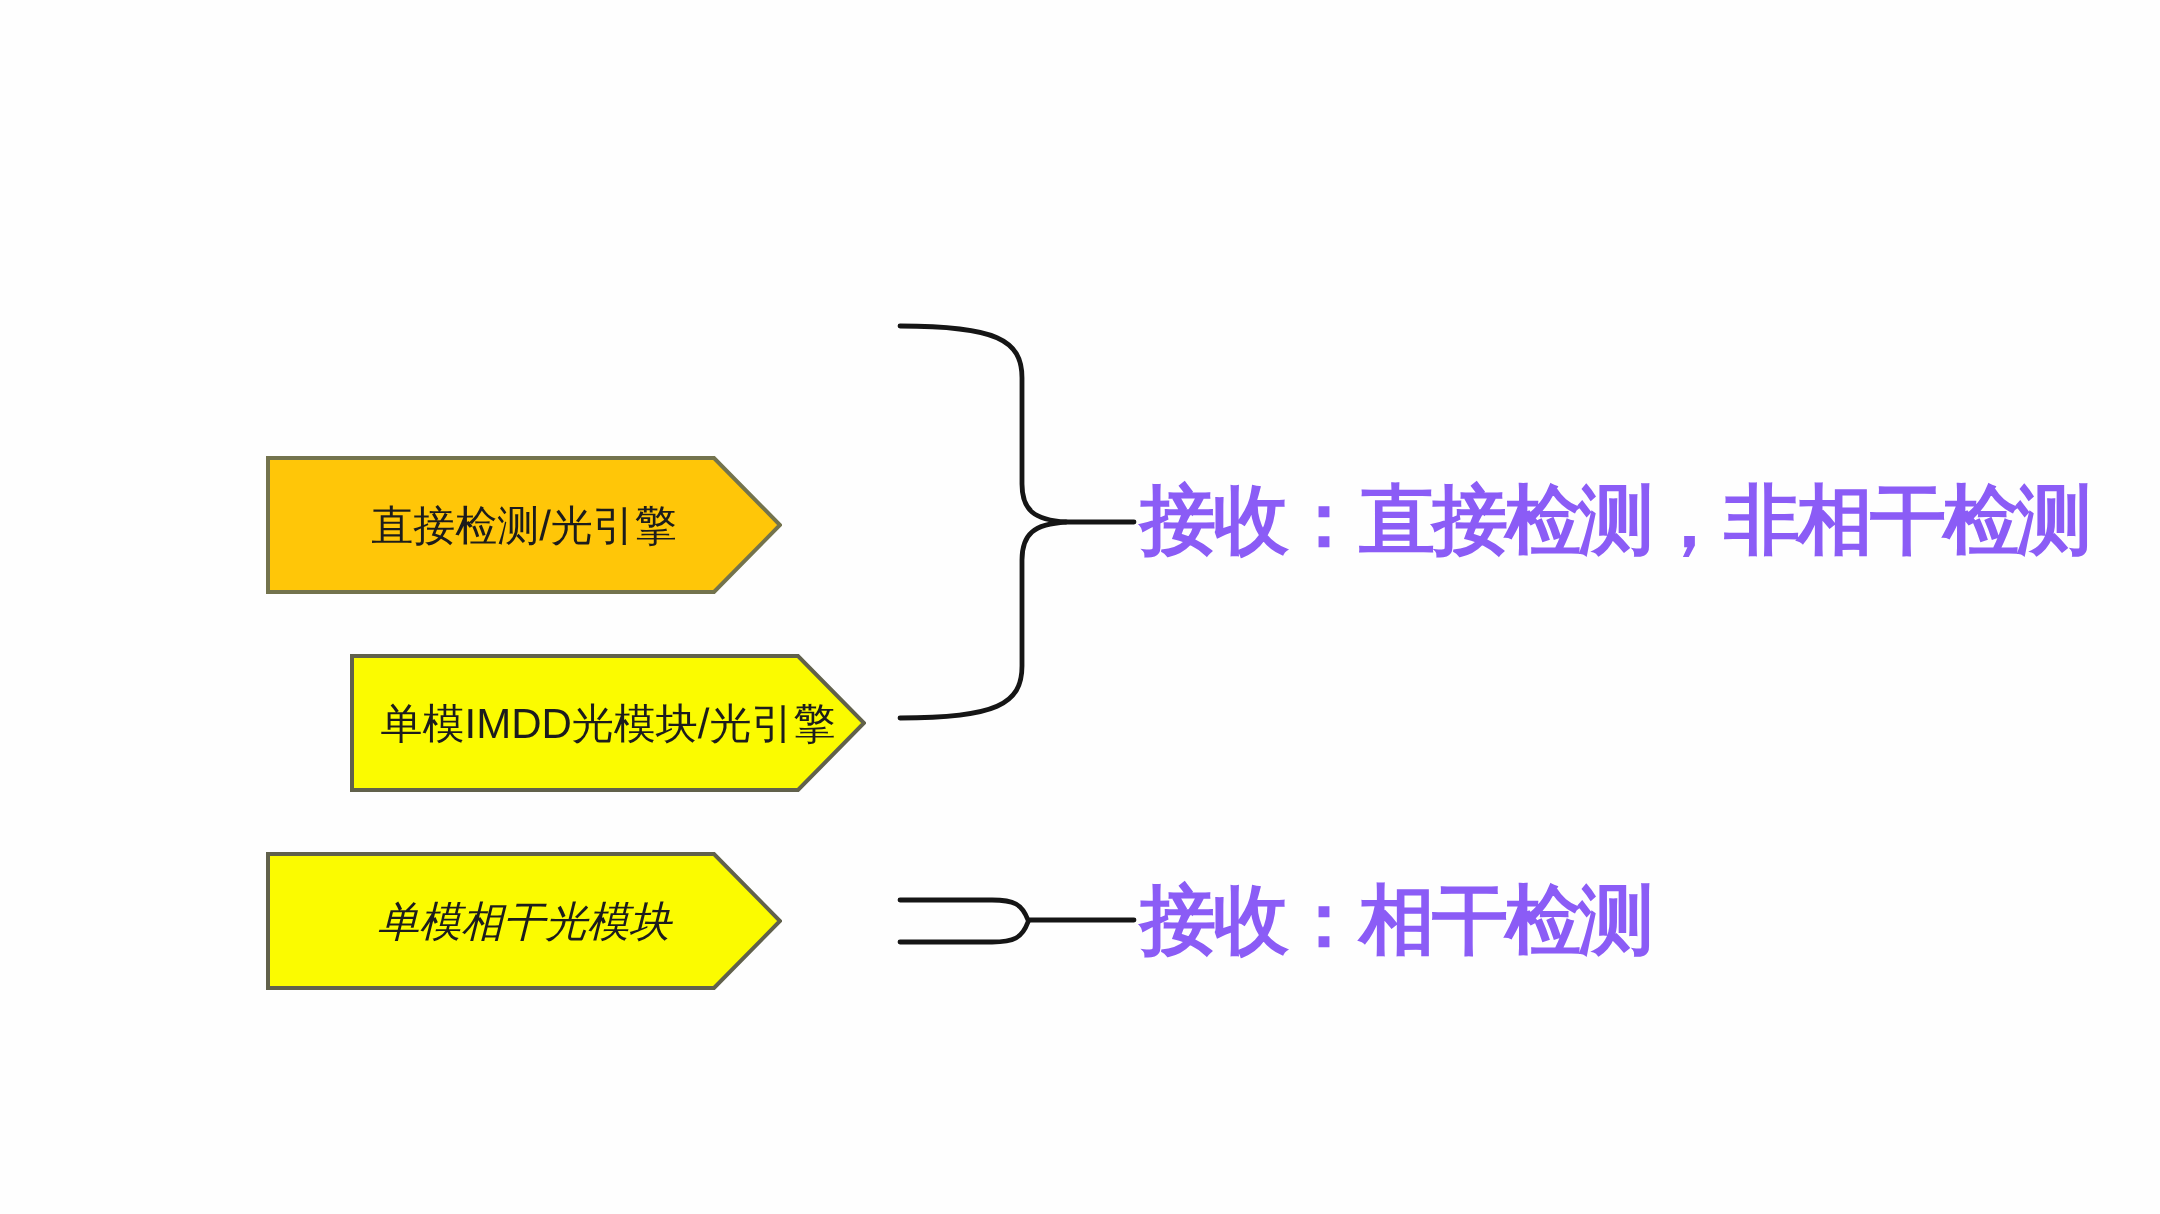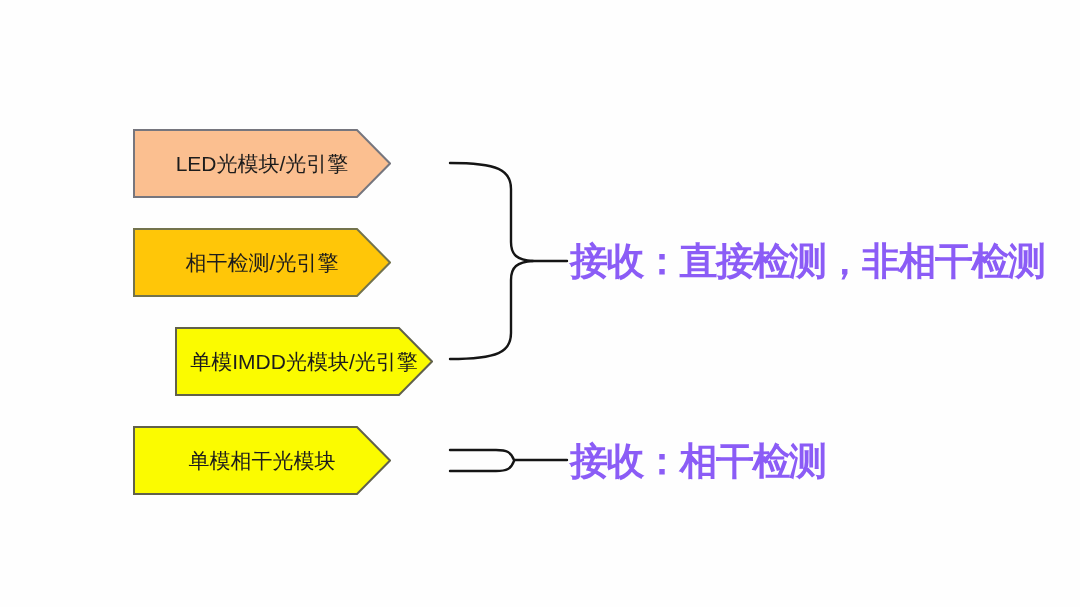--- a/index.html
+++ b/index.html
@@ -11,47 +11,41 @@
   .arrow-box { position:absolute; left:133px; width:258px; height:69px; }
   .arrow-box svg { position:absolute; left:0; top:0; display:block; }
   .arrow-label {
     position:absolute; left:0; top:0; right:0; bottom:0;
     display:flex; align-items:center; justify-content:center;
     font-size:21px; color:#1c1c1c; white-space:nowrap;
   }
   .b1 { top:129px; }
   .b2 { top:228px; }
   .b3 { top:327px;margin-left:42px; }
-  .b4 { top:426px; }
+  .b4 { top:426px;font-style:italic; }
   .connector-layer { position:absolute; left:0; top:0; width:1080px; height:607px; }
   .annotation {
     position:absolute; left:570px;
     font-size:38px; font-weight:700; letter-spacing:-1.5px;
     color:#8b5cf6; white-space:nowrap; line-height:44px;
   }
   .a1 { top:239px; }
   .a2 { top:439px;text-align:center; }
 </style>
 </head>
 <body>
 
 <div class="canvas">
 
-  <div class="arrow-box b1">
-    <svg width="258" height="69" viewBox="0 0 258 69">
-      <polygon points="1,1 224,1 257,34.5 224,68 1,68" stroke-width="2" fill="#FBBF90" stroke="#76767E"></polygon>
-    </svg>
-    <div class="arrow-label">LED光模块/光引擎</div>
-  </div>
 
   <div class="arrow-box b2">
     <svg width="258" height="69" viewBox="0 0 258 69">
       <polygon points="1,1 224,1 257,34.5 224,68 1,68" stroke-width="2" fill="#FFC608" stroke="#73734D"></polygon>
     </svg>
-    <div class="arrow-label">相干检测/光引擎</div>
+    <div class="arrow-label">直接检测/光引擎</div>
   </div>
 
   <div class="arrow-box b3">
     <svg width="258" height="69" viewBox="0 0 258 69">
       <polygon points="1,1 224,1 257,34.5 224,68 1,68" stroke-width="2" fill="#FBFB00" stroke="#61614B"></polygon>
     </svg>
     <div class="arrow-label">单模IMDD光模块/光引擎</div>
   </div>
 
   <div class="arrow-box b4">

